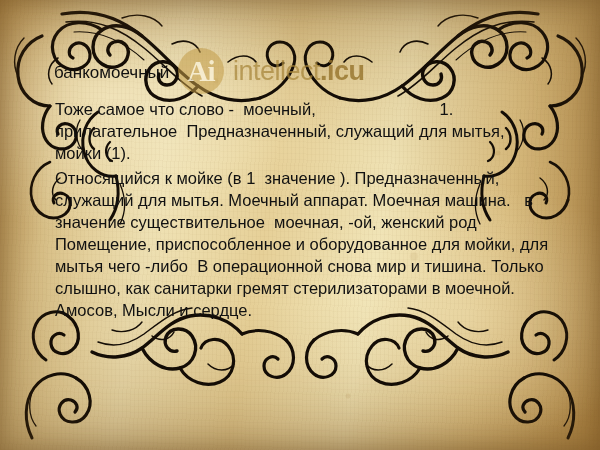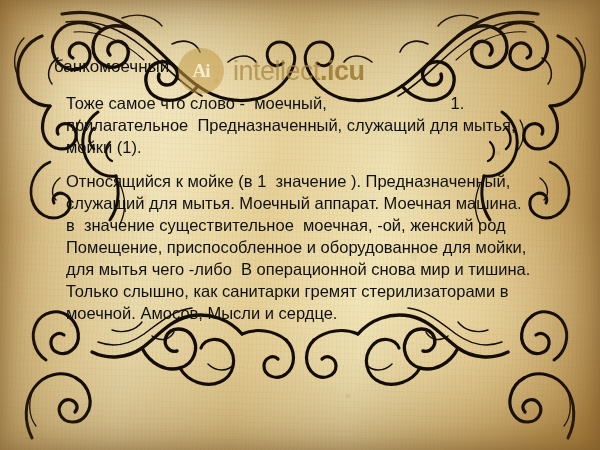--- a/index.html
+++ b/index.html
@@ -63,21 +63,21 @@
     display: flex;
     align-items: center;
     gap: 9px;
     pointer-events: none;
   }
   #wm-badge {
     width: 46px; height: 46px;
     border-radius: 50%;
     background: rgba(196,158,72,0.55);
     display: flex; align-items: center; justify-content: center;
-    font-size: 19px;
+    font-size: 29px;
     font-weight: bold;
     color: rgba(255,250,230,0.80);
     font-family: "Liberation Serif", serif;
     letter-spacing: -1px;
   }
   #wm-text { display:flex; flex-direction:column; line-height:1; }
   #wm-title {
     font-size: 27px;
     color: rgba(168,134,58,0.72);
     letter-spacing: -0.5px;
@@ -87,35 +87,35 @@
     margin-top: 6px;
     font-size: 13px;
     color: rgba(168,138,70,0.62);
     letter-spacing: 0.6px;
   }
 
   
   #content {
     position: absolute;
     left: 54px;
-    top: 56px;
+    top: 62px;
     width: 500px;
     color: #111;
   }
   #headword {
     font-size: 17px;
     line-height: 1.25;
     margin-bottom: 16px;
     white-space: pre;
   }
   .para {
     font-size: 16.5px;
     line-height: 1.33;
     white-space: pre-wrap;
-    margin: 12px;
+    margin: 1px;
   }
   #para-1 { margin-bottom: 3px; }
   #para-2 { margin-bottom: 0px; }
 </style>
 </head>
 <body>
 
 <div id="page">
 
   <div id="grain"></div>

